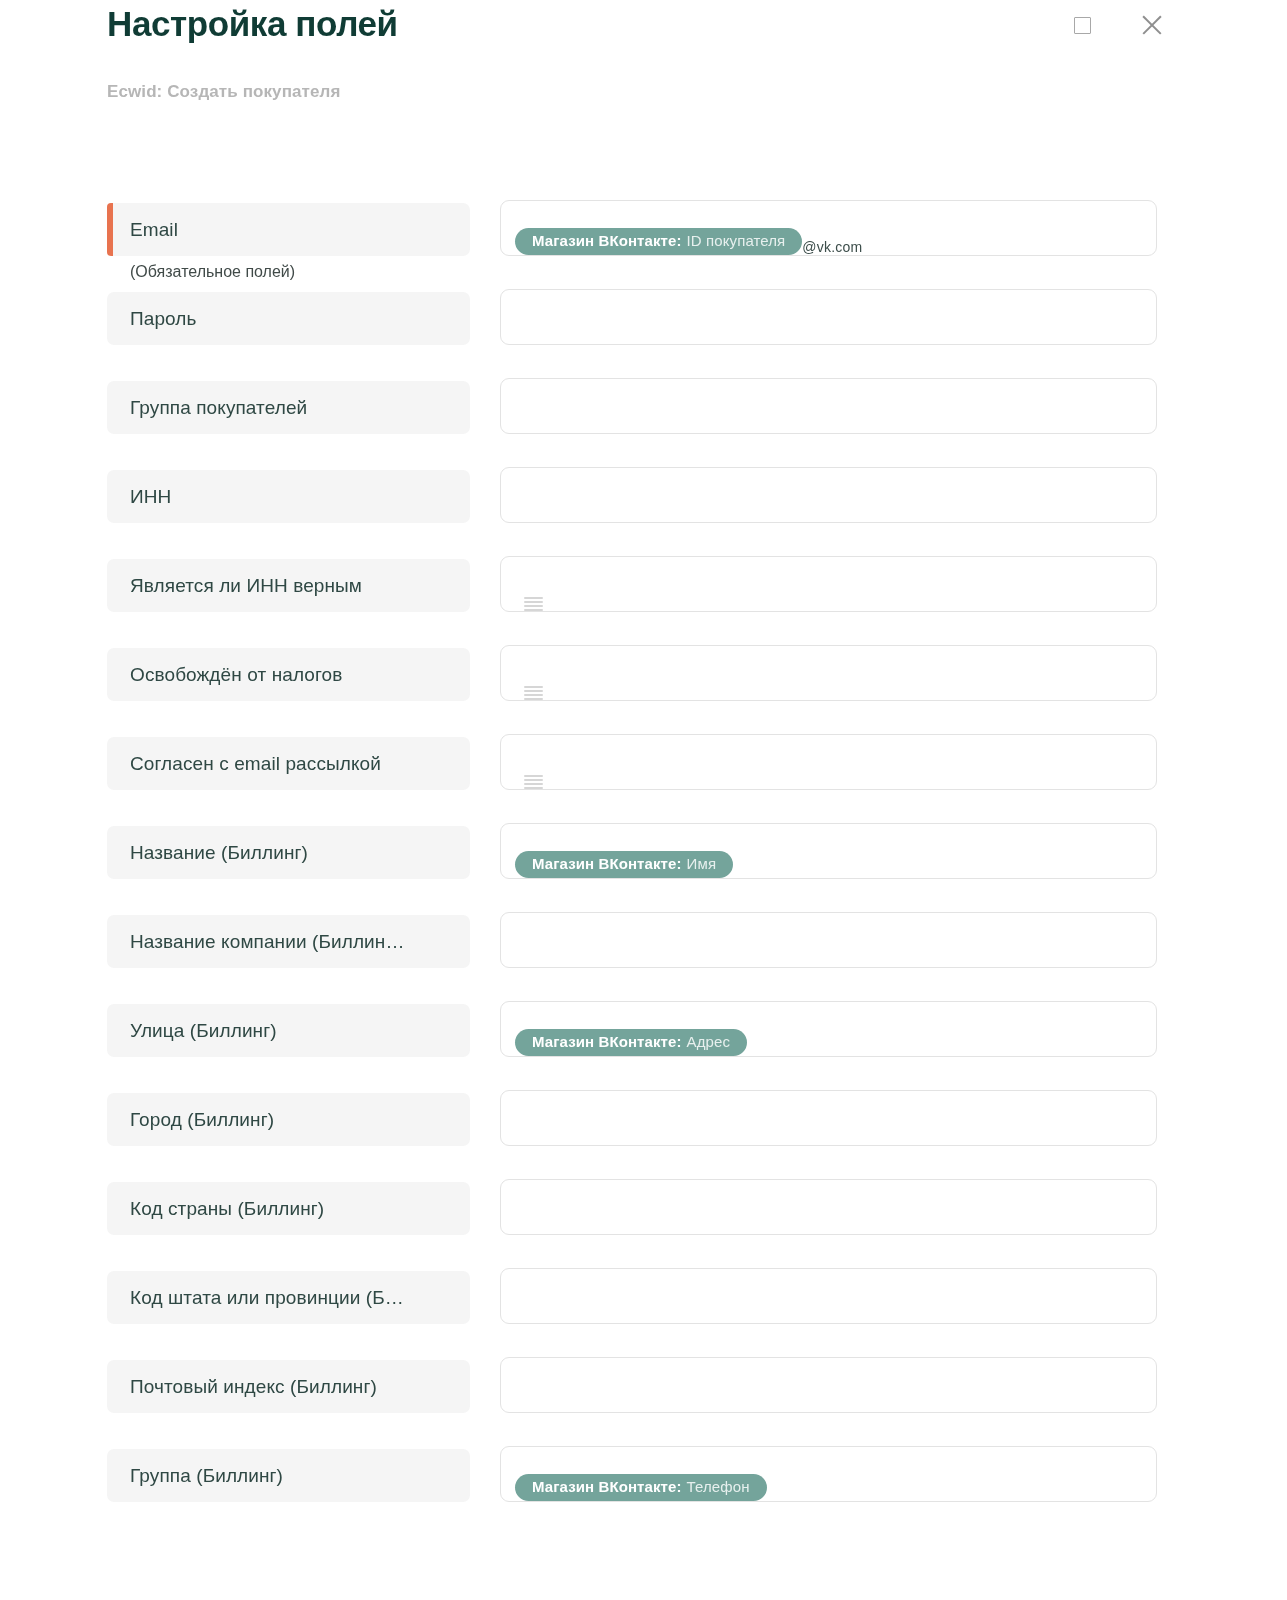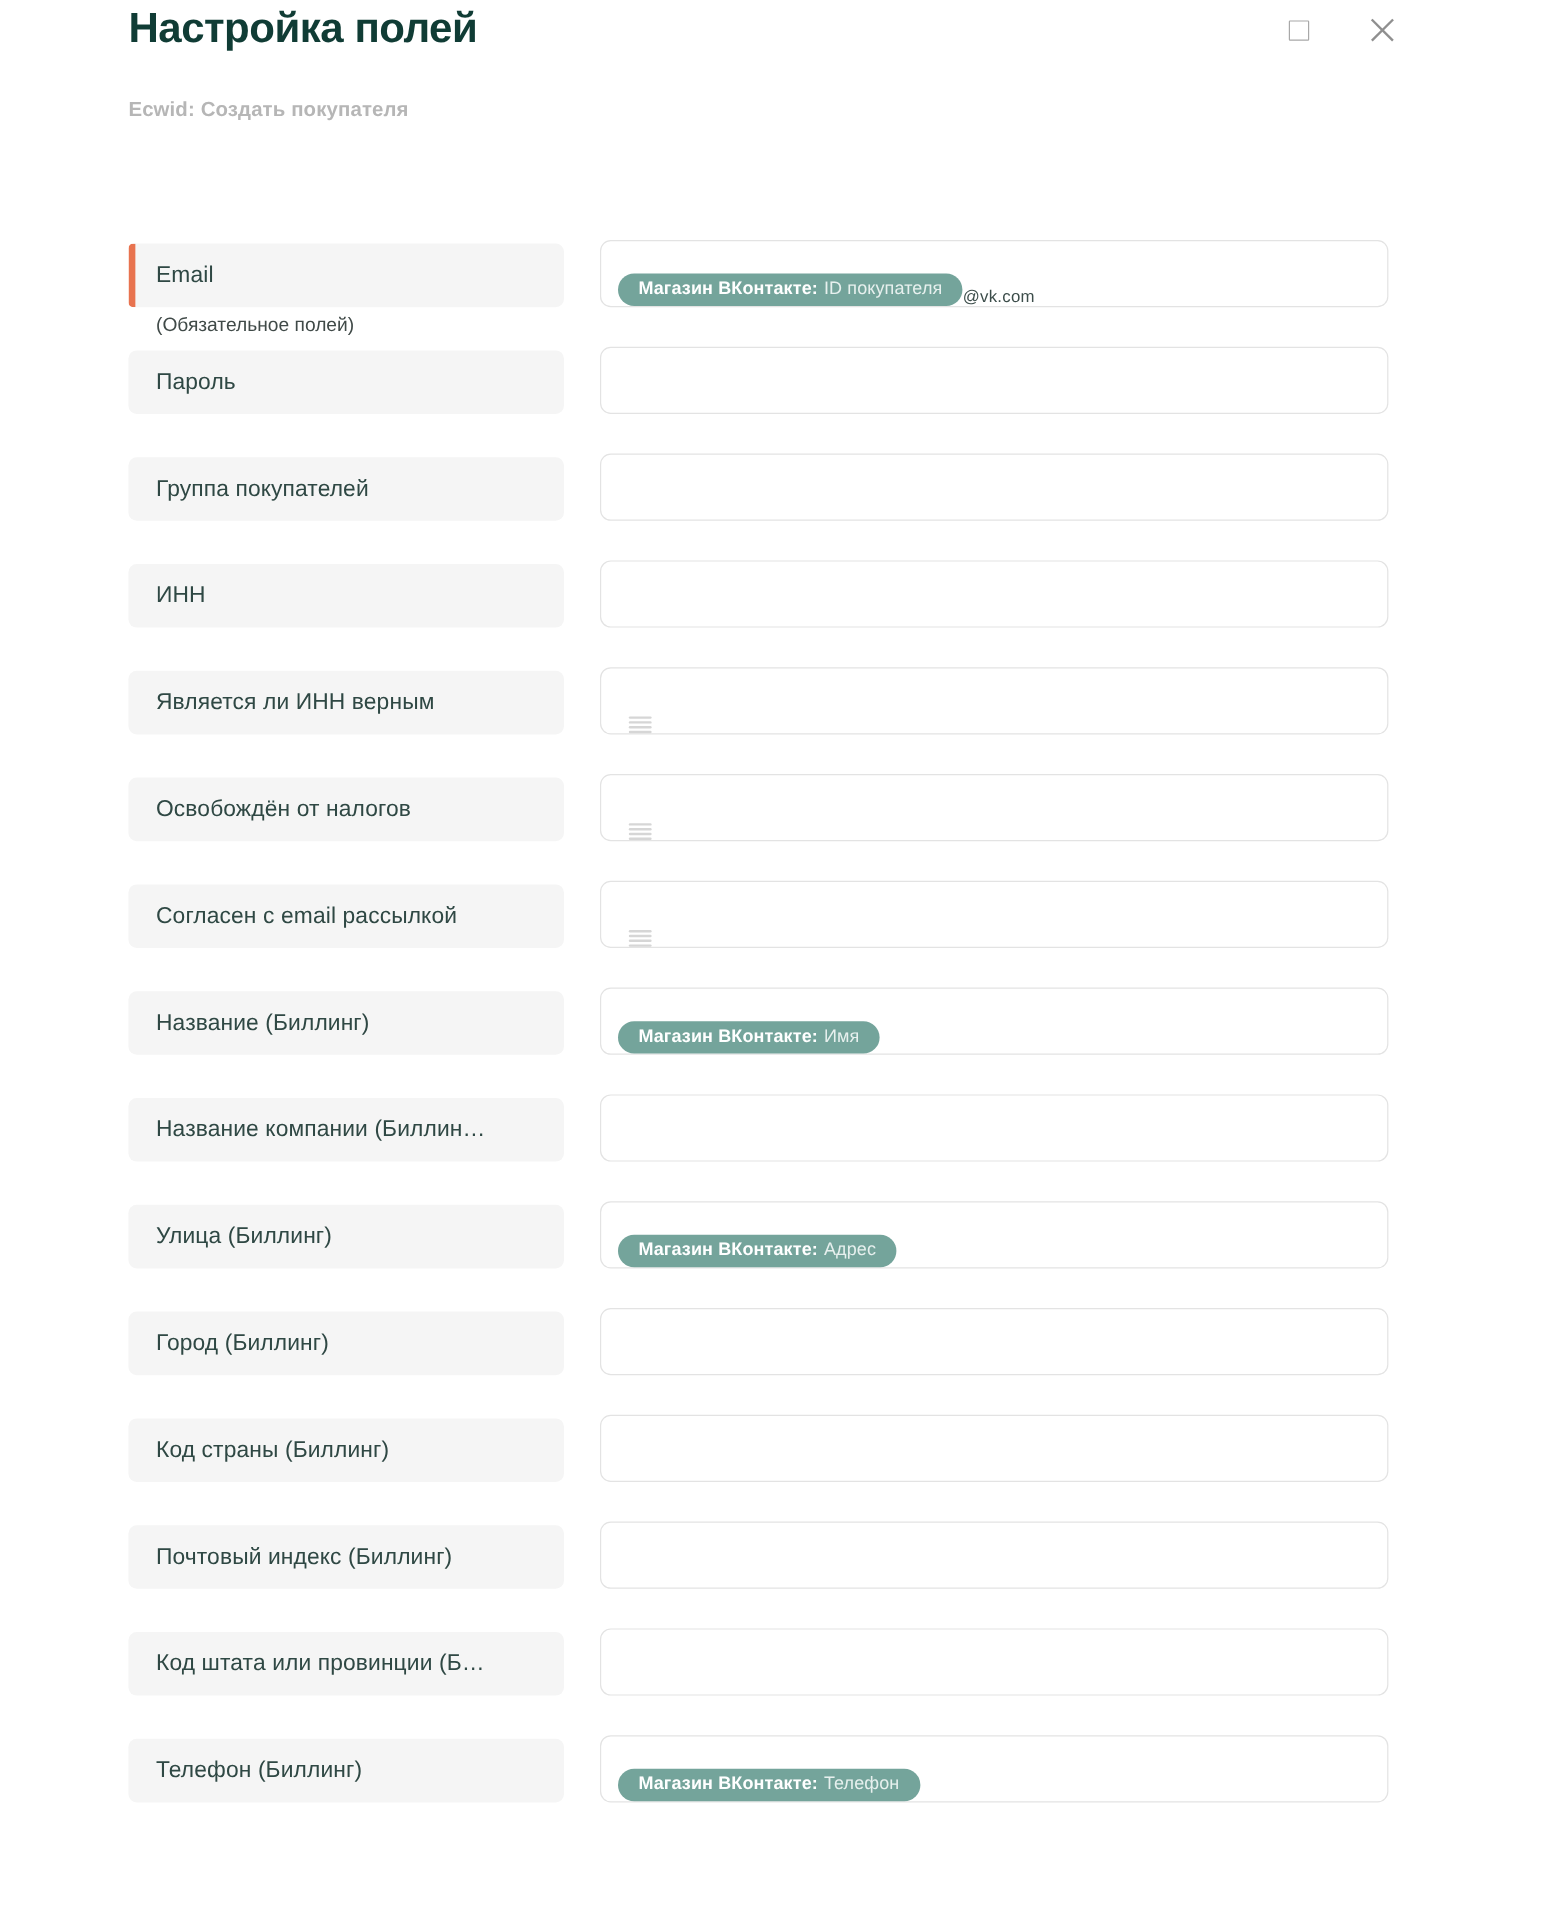--- a/index.html
+++ b/index.html
@@ -348,33 +348,33 @@
         <div class="value-box"></div>
       </div>
       <div class="field-row">
         <div class="label-pill">
           <span class="label-text">Код страны (Биллинг)</span>
         </div>
         <div class="value-box"></div>
       </div>
       <div class="field-row">
         <div class="label-pill">
+          <span class="label-text">Код штата или провинции (Б…</span>
+        </div>
+        <div class="value-box"></div>
+      </div>
+      <div class="field-row">
+        <div class="label-pill">
           <span class="label-text">Почтовый индекс (Биллинг)</span>
         </div>
         <div class="value-box"></div>
       </div>
       <div class="field-row">
         <div class="label-pill">
-          <span class="label-text">Код штата или провинции (Б…</span>
-        </div>
-        <div class="value-box"></div>
-      </div>
-      <div class="field-row">
-        <div class="label-pill">
-          <span class="label-text">Телефон (Биллинг)</span>
+          <span class="label-text">Группа (Биллинг)</span>
         </div>
         <div class="value-box">
           <span class="chip">
             <span class="chip-source">Магазин ВКонтакте:</span>
             <span class="chip-field">Телефон</span>
           </span>
         </div>
       </div>
     </div>
 

